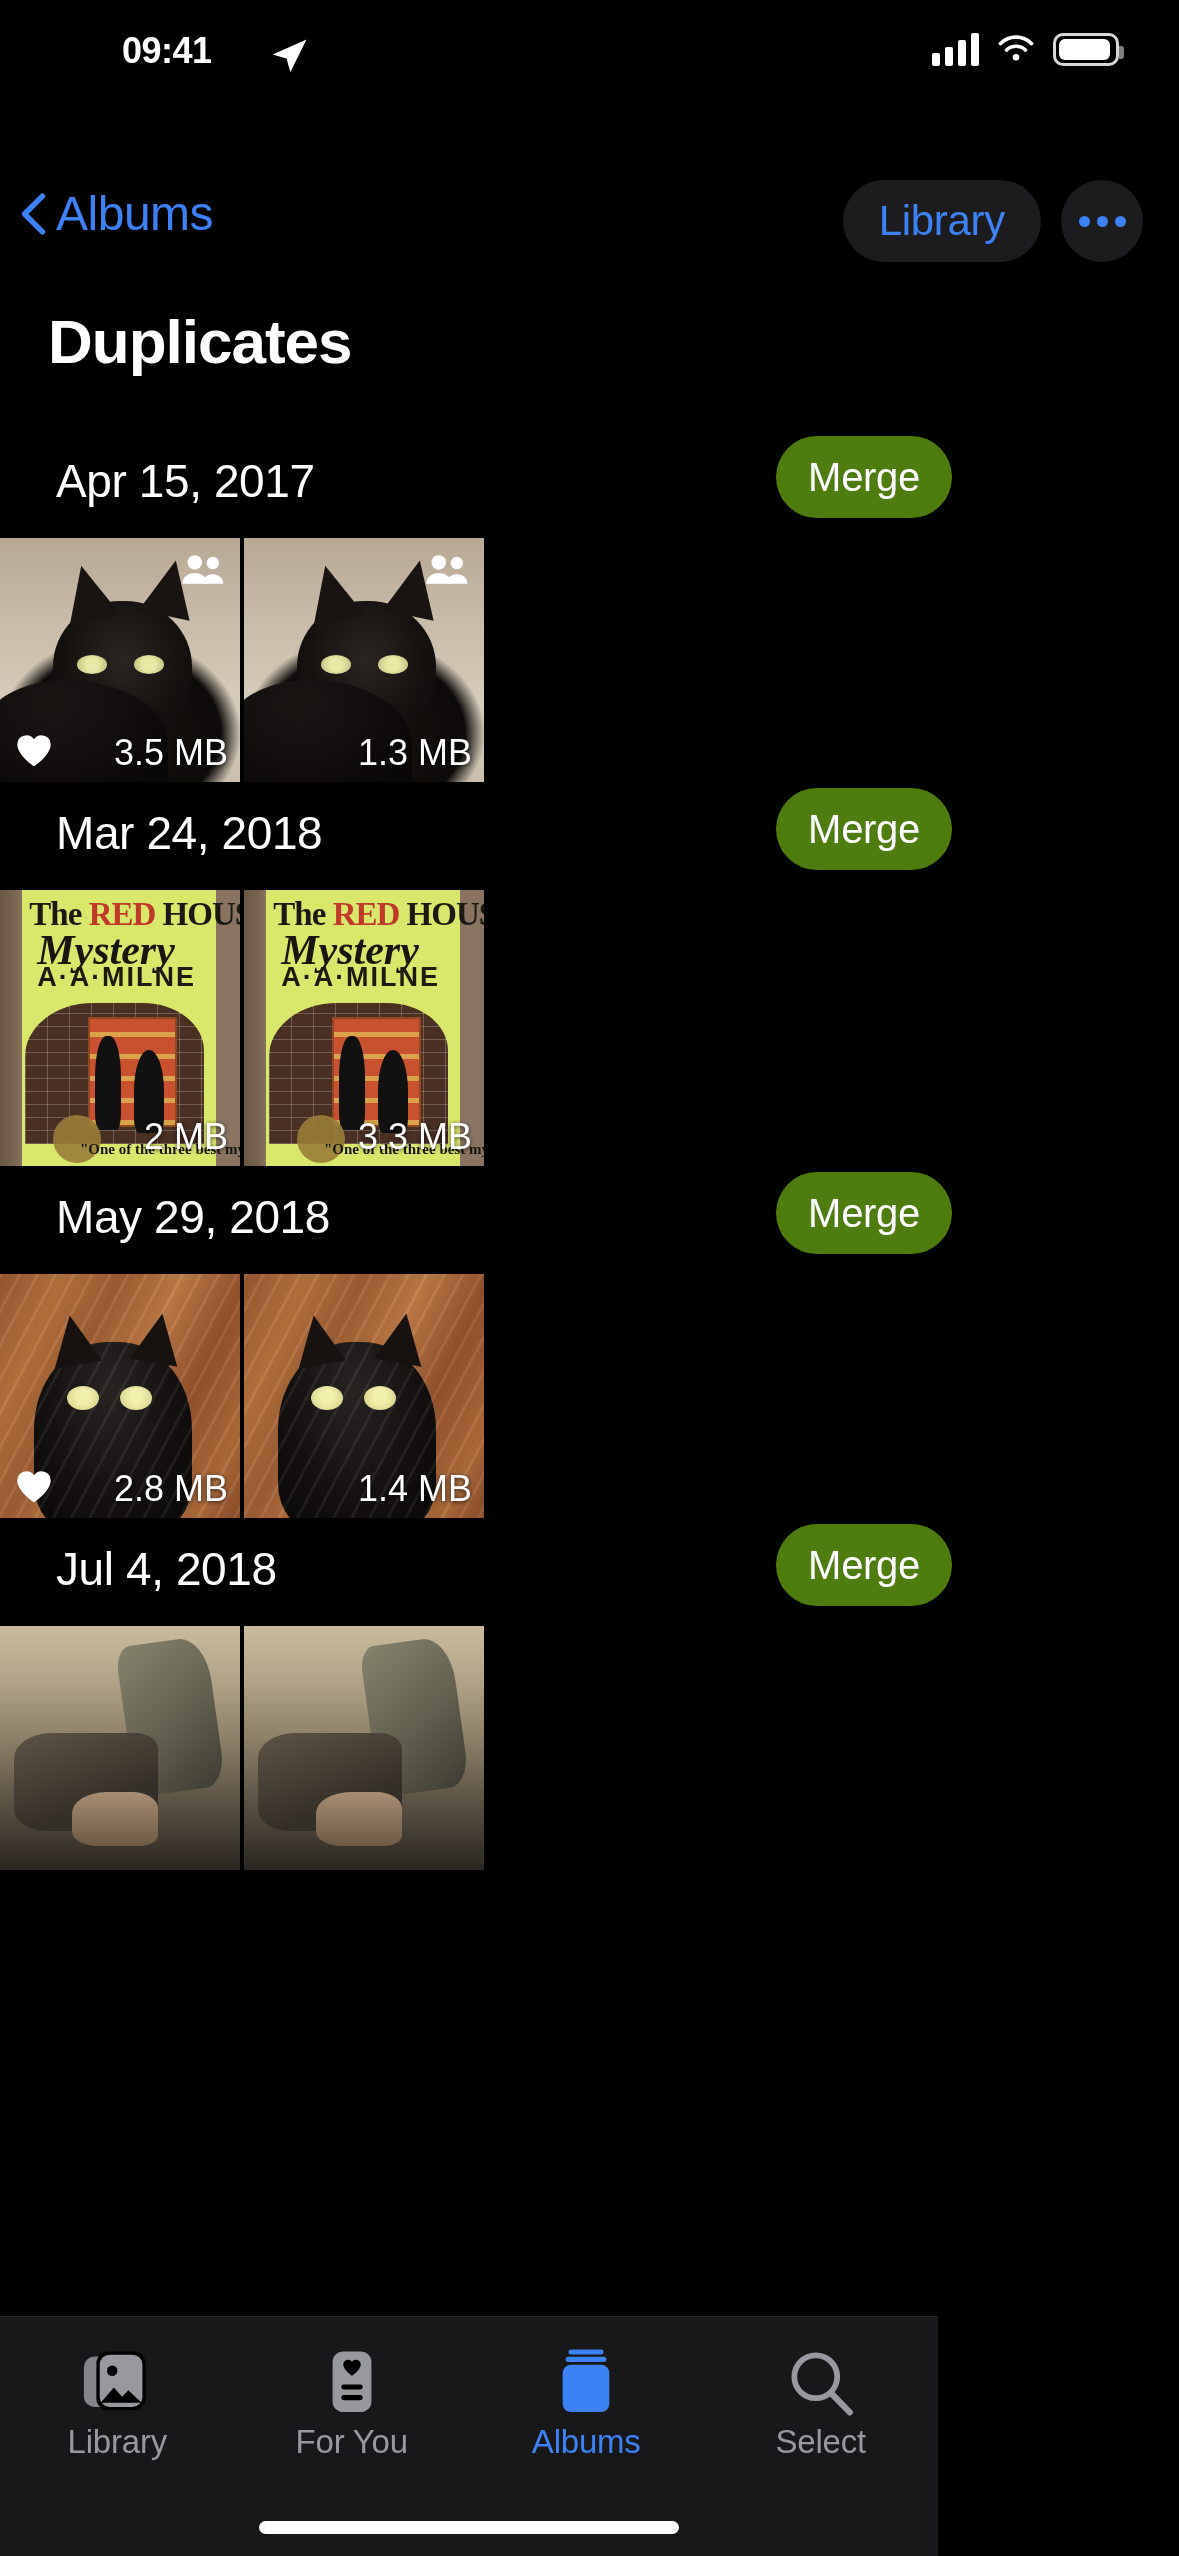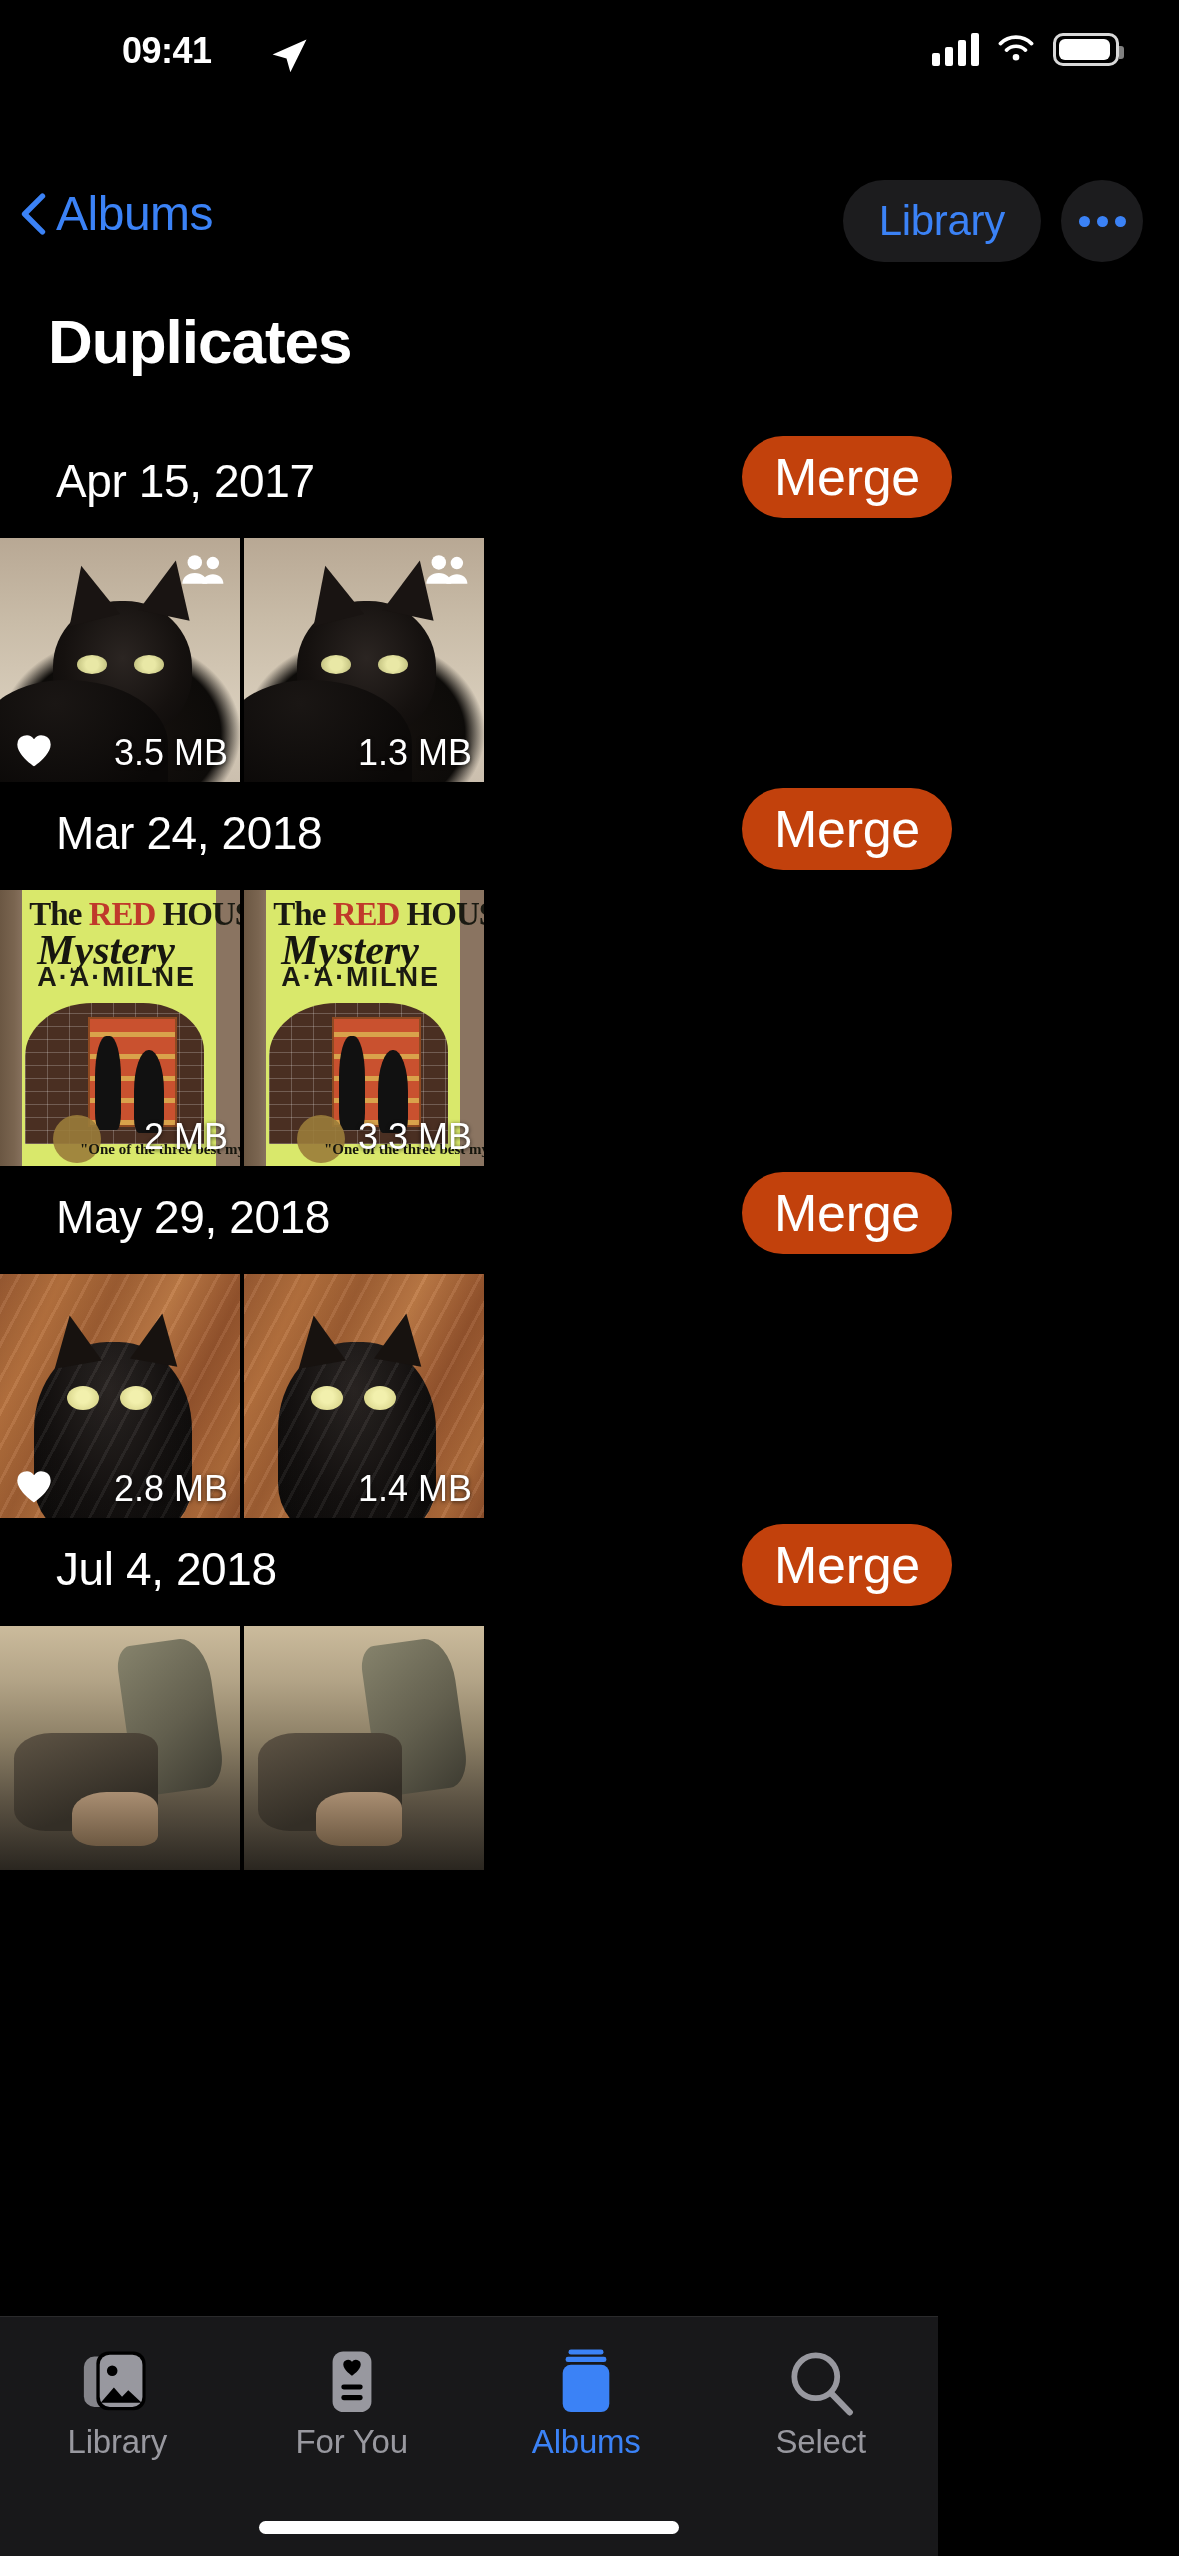--- a/index.html
+++ b/index.html
@@ -56,23 +56,23 @@
   .content { position:absolute; top:430px; left:0; width:1179px; height:1980px; }
 
   .group { position:relative; width:1000px; }
   .group-header { position:relative; height:108px; }
   .group-date {
     position:absolute; left:56px; top:24px;
     color:#fff; font-size:46px; font-weight:400; letter-spacing:-0.4px;
   }
   .merge-btn {
     position:absolute; right:48px; top:6px;
-    background:#c2410c; border-radius:42px;
+    background:#4d7c0f; border-radius:42px;
     height:82px; line-height:82px; padding:0 32px;
-    color:#fff; font-size:52px; letter-spacing:-0.3px; cursor:pointer;
+    color:#fff; font-size:40px; letter-spacing:-0.3px; cursor:pointer;
   }
 
   .tiles { display:flex; gap:4px; }
   .tile {
     position:relative; width:240px; height:244px;
     overflow:hidden; background:#111; cursor:pointer;
   }
   .tile.tall { height:276px; }
   .tile .badge-size {
     position:absolute; right:12px; bottom:8px;

